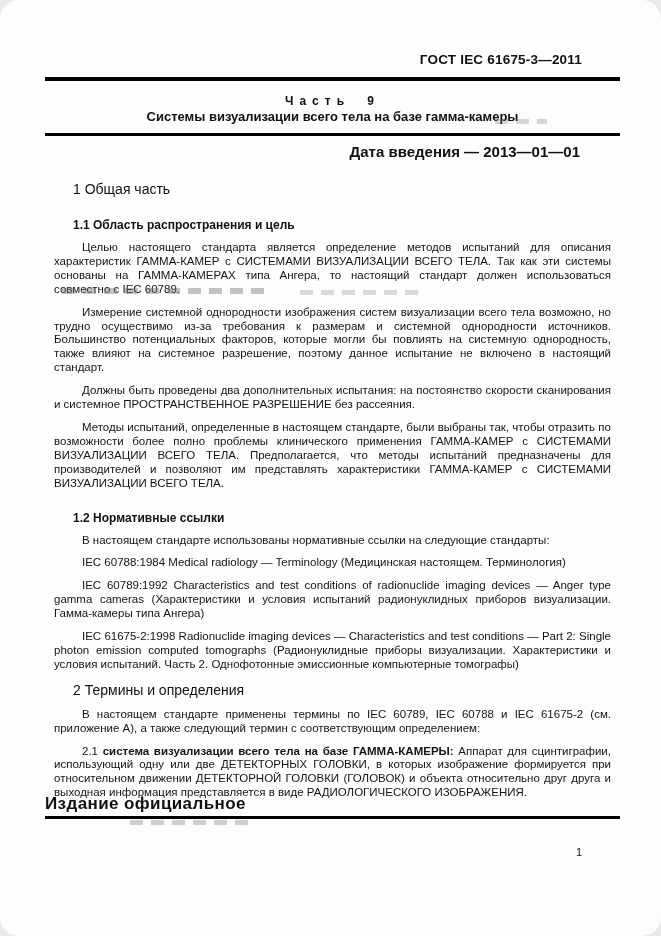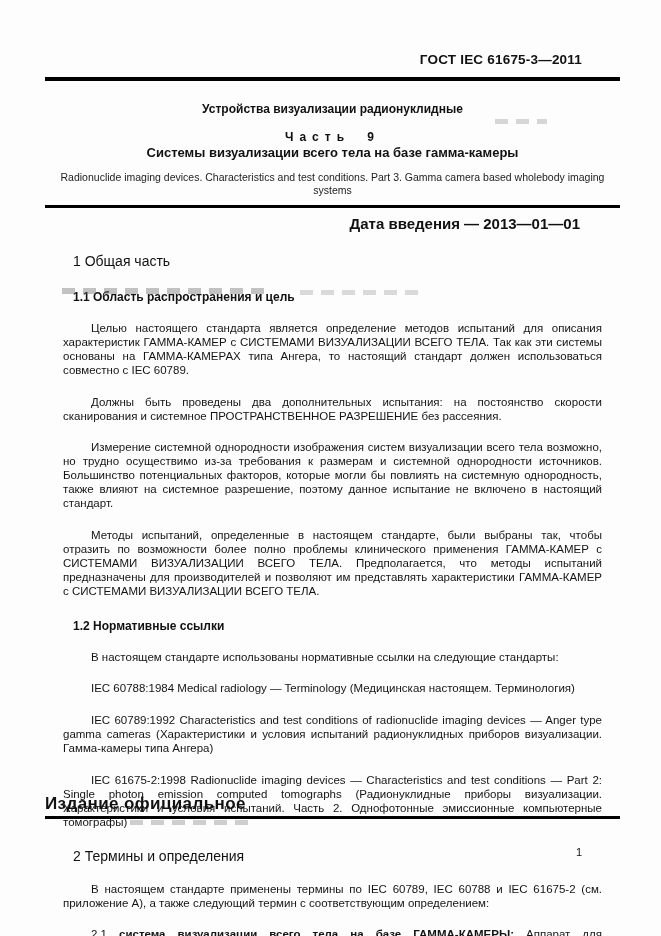--- a/index.html
+++ b/index.html
@@ -9,20 +9,21 @@
     font-family: "Liberation Sans", sans-serif;
     color: #111;
   }
   .page {
     position: relative;
     width: 661px; height: 936px;
     background: #fdfdfd;
     box-sizing: border-box;
     padding: 52px 41px 0 45px;
     overflow: hidden;
+    border-radius: 19px;
   }
   
   .doc-number {
     text-align: right;
     padding-right: 38px;
     font-size: 13.5px;
     font-weight: bold;
     letter-spacing: 0.2px;
     line-height: 16px;
     white-space: nowrap;
@@ -52,21 +53,21 @@
     padding-right: 40px;
     font-size: 15px;
     font-weight: bold;
     line-height: 14px;
   }
   
   .h1 { font-size: 14px; font-weight: normal; padding-left: 28px; margin: 22px 0 5px 0; line-height: 17px; }
   .h1-terms { margin: 10px 0 7px 0; }
   .h2 { font-size: 12px; font-weight: bold; padding-left: 28px; margin: 20px 0 2px 0; line-height: 14px; }
   p.body-p {
-    margin: 18px;
+    margin: 9px;
     font-size: 11.5px;
     line-height: 13.9px;
     text-align: justify;
     text-indent: 28px;
     color: #141414;
   }
   .bold { font-weight: bold; }
   
   .footer-rule { position: absolute; left: 45px; right: 41px; top: 816px; height: 3px; background: #000; }
   .edition-note { position: absolute; left: 45px; top: 794px; font-size: 17px; font-weight: bold; letter-spacing: 0.4px; }
@@ -83,33 +84,31 @@
   .artifact-4 { left: 130px; top: 820px; width: 125px; height: 5px; opacity: 0.6; }
 </style>
 </head>
 <body>
 
 <div class="page">
 
   <div class="doc-number">ГОСТ IEC 61675-3—2011</div>
   <div class="rule rule-top"></div>
 
-  <div class="title-subject">Устройства визуализации радионуклидные</div>
   <div class="title-part">Часть 9</div>
   <div class="title-sub">Системы визуализации всего тела на базе гамма-камеры</div>
-  <div class="title-en">Radionuclide imaging devices. Characteristics and test conditions. Part 3. Gamma camera based wholebody imaging systems</div>
   <div class="rule rule-title"></div>
 
   <div class="date-line">Дата введения — 2013—01—01</div>
 
   <div class="h1">1 Общая часть</div>
   <div class="h2">1.1 Область распространения и цель</div>
   <p class="body-p">Целью настоящего стандарта является определение методов испытаний для описания характеристик ГАММА-КАМЕР с СИСТЕМАМИ ВИЗУАЛИЗАЦИИ ВСЕГО ТЕЛА. Так как эти системы основаны на ГАММА-КАМЕРАХ типа Ангера, то настоящий стандарт должен использоваться совместно с IEC 60789.</p>
+  <p class="body-p">Измерение системной однородности изображения систем визуализации всего тела возможно, но трудно осуществимо из-за требования к размерам и системной однородности источников. Большинство потенциальных факторов, которые могли бы повлиять на системную однородность, также влияют на системное разрешение, поэтому данное испытание не включено в настоящий стандарт.</p>
   <p class="body-p">Должны быть проведены два дополнительных испытания: на постоянство скорости сканирования и системное ПРОСТРАНСТВЕННОЕ РАЗРЕШЕНИЕ без рассеяния.</p>
-  <p class="body-p">Измерение системной однородности изображения систем визуализации всего тела возможно, но трудно осуществимо из-за требования к размерам и системной однородности источников. Большинство потенциальных факторов, которые могли бы повлиять на системную однородность, также влияют на системное разрешение, поэтому данное испытание не включено в настоящий стандарт.</p>
   <p class="body-p">Методы испытаний, определенные в настоящем стандарте, были выбраны так, чтобы отразить по возможности более полно проблемы клинического применения ГАММА-КАМЕР с СИСТЕМАМИ ВИЗУАЛИЗАЦИИ ВСЕГО ТЕЛА. Предполагается, что методы испытаний предназначены для производителей и позволяют им представлять характеристики ГАММА-КАМЕР с СИСТЕМАМИ ВИЗУАЛИЗАЦИИ ВСЕГО ТЕЛА.</p>
 
   <div class="h2">1.2 Нормативные ссылки</div>
   <p class="body-p">В настоящем стандарте использованы нормативные ссылки на следующие стандарты:</p>
   <p class="body-p">IEC 60788:1984 Medical radiology — Terminology (Медицинская настоящем. Терминология)</p>
   <p class="body-p">IEC 60789:1992 Characteristics and test conditions of radionuclide imaging devices — Anger type gamma cameras (Характеристики и условия испытаний радионуклидных приборов визуализации. Гамма-камеры типа Ангера)</p>
   <p class="body-p">IEC 61675-2:1998 Radionuclide imaging devices — Characteristics and test conditions — Part 2: Single photon emission computed tomographs (Радионуклидные приборы визуализации. Характеристики и условия испытаний. Часть 2. Однофотонные эмиссионные компьютерные томографы)</p>
 
   <div class="h1 h1-terms">2 Термины и определения</div>
   <p class="body-p">В настоящем стандарте применены термины по IEC 60789, IEC 60788 и IEC 61675-2 (см. приложение А), а также следующий термин с соответствующим определением:</p>

